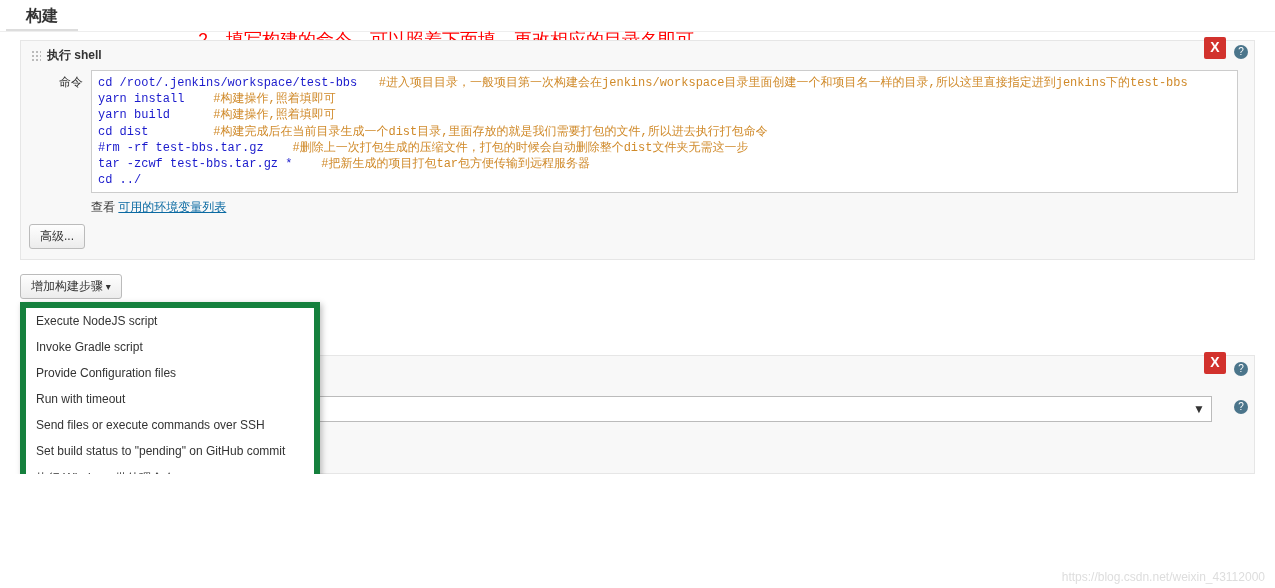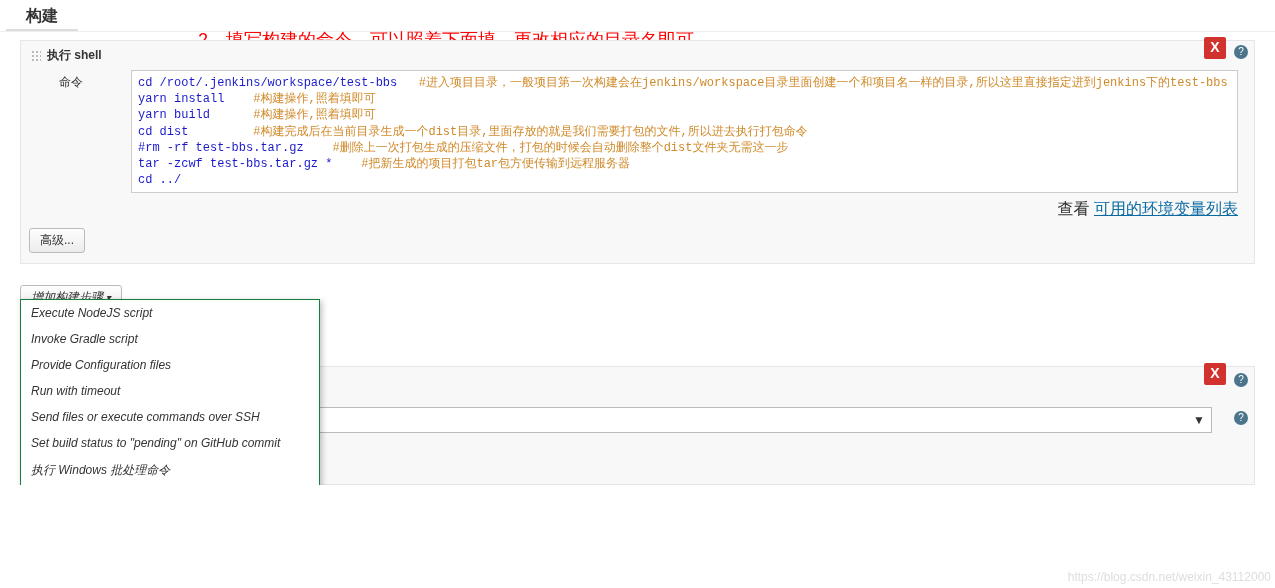--- a/index.html
+++ b/index.html
@@ -71,57 +71,57 @@
     right: 6px;
     width: 14px; height: 14px;
     border-radius: 50%;
     background: #4b758b;
     color: #fff;
     font-size: 10px;
     text-align: center;
     line-height: 14px;
     cursor: pointer;
   }
-  .field-row { display: flex; align-items: flex-start; padding: 2px 8px; gap: 40px; }
+  .field-row { display: flex; align-items: flex-start; padding: 2px 8px; }
   .field-label { width: 54px; text-align: right; padding-right: 8px; padding-top: 4px; font-size:12px;}
   .code-area {
     flex: 1;
     border: 1px solid #ccc;
     background: #fff;
     font-family: "Courier New", monospace;
     font-size: 12px;
     padding: 4px 6px;
     min-height: 120px;
     white-space: pre;
     overflow-x: auto;
     line-height: 1.35;
   }
   .cmd { color: #1a1acc; }
   .cmt { color: #d08a2a; }
-  .env-row { padding: 4px 8px 2px 62px; font-size:16px; color:#333;text-align:right;}
+  .env-row { padding: 4px 8px 2px 62px; font-size:12px; color:#333;}
   .env-row a { color: #0b6aa2; text-decoration: underline; cursor:pointer; }
   .adv-btn-row { padding: 6px 8px 0 0; }
   .btn {
     display: inline-block;
     border: 1px solid #bbb;
     background: linear-gradient(#fefefe,#ececec);
     padding: 3px 10px;
     font-size: 12px;
     border-radius: 3px;
     cursor: pointer;
     color:#333;
   }
   .btn-caret::after { content:" \25BE"; font-size:10px;}
-  .add-step-wrap { margin: 21px 0 0 20px; position: relative; font-style: italic; }
+  .add-step-wrap { margin: 14px 0 0 20px; position: relative; }
   .dropdown {
     position: absolute;
-    left: 0; top: 14px;
+    left: 0; top: 28px;
     width: 300px;
     background: #fff;
-    border: 1px solid #15803d;
+    border: 6px solid #15803d;
     box-shadow: 2px 2px 6px rgba(0,0,0,0.25);
     z-index: 10;
   }
   .dropdown-item {
     padding: 6px 10px;
     font-size: 12px;
     cursor: pointer;
     color:#333;
   }
   .dropdown-item.highlight {
@@ -142,21 +142,21 @@
     display: flex;
     align-items: center;
     justify-content: space-between;
     padding: 0 6px;
     font-size: 12px;
     cursor: pointer;
   }
   .arrow-svg { position:absolute; left:308px; top:170px; pointer-events:none; }
   .watermark {
     position: fixed;
-    right: 4px; bottom: 4px;
+    right: 10px; bottom: 4px;
     color: #ddd;
     font-size: 12px;
     font-family: Arial;
   }
 </style>
 </head>
 <body>
 
 <div style="position:relative;border-radius:6px;">
   <span class="section-title">构建</span>

